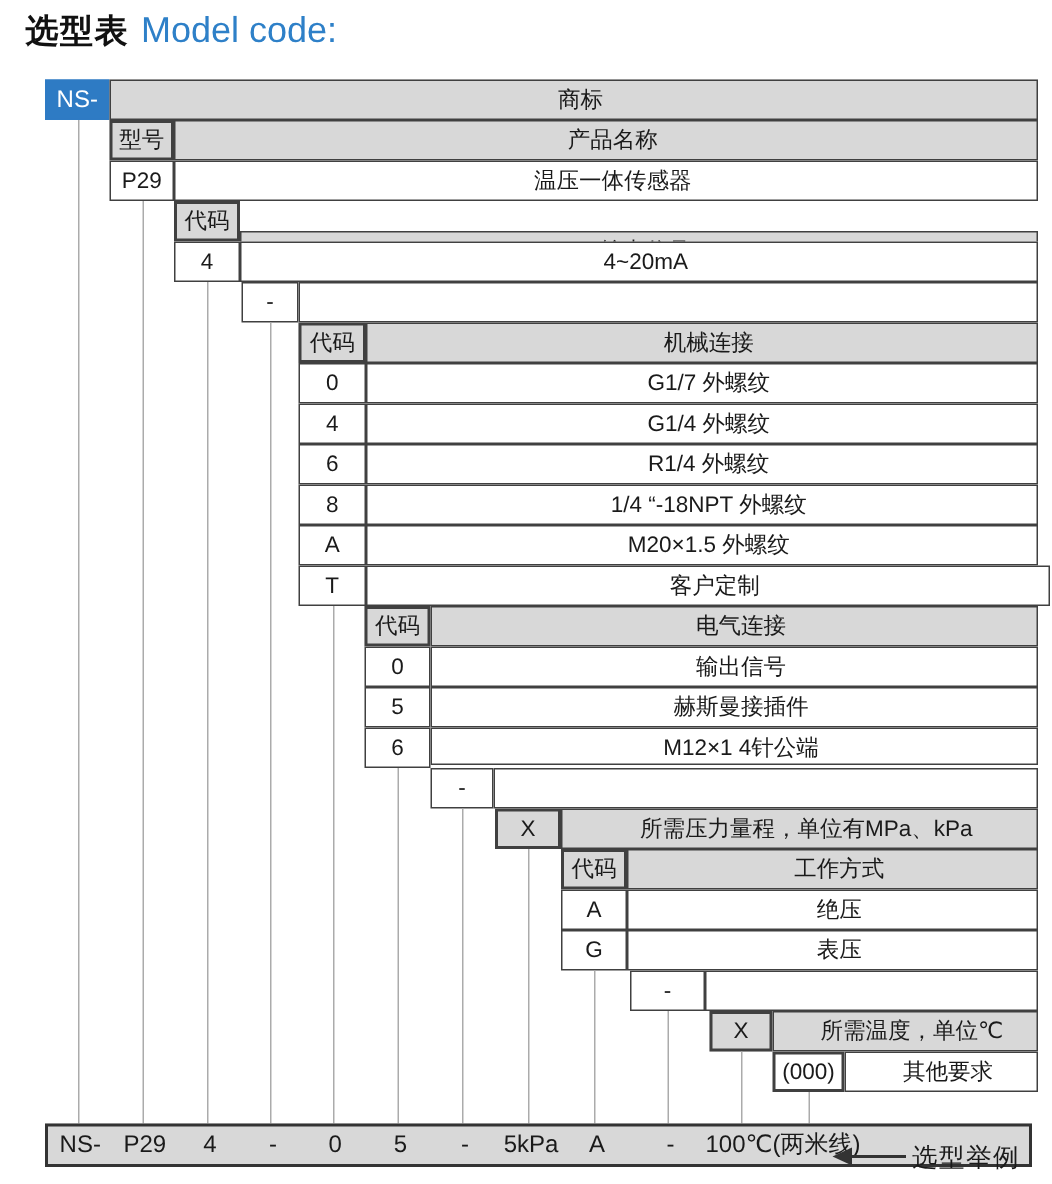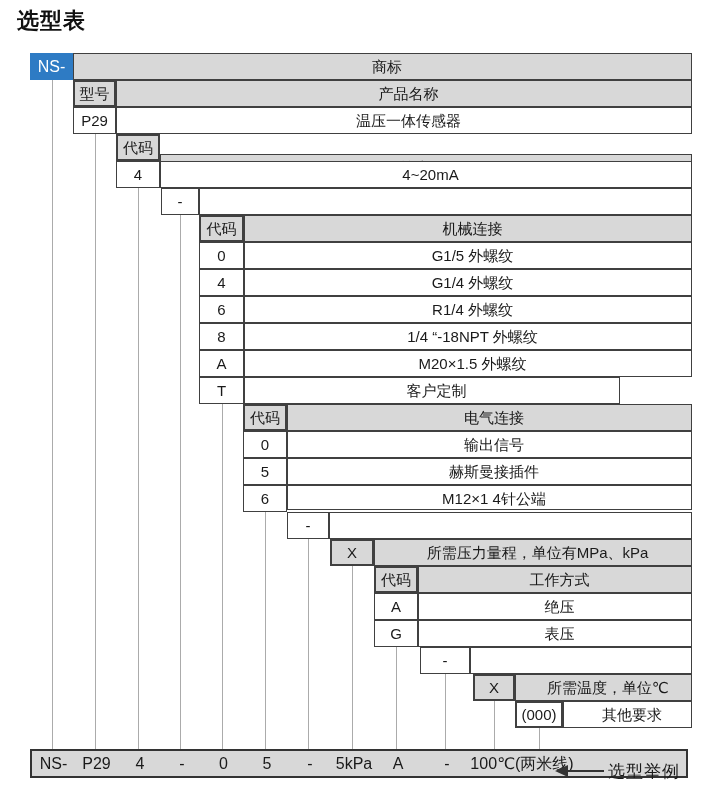--- a/index.html
+++ b/index.html
@@ -43,49 +43,50 @@
   }
   .arrow-shaft{width:36px;height:2px;background:#333333;}
   .ex-label{font-size:17px;margin-left:4px;letter-spacing:1px;}
 </style>
 </head>
 <body>
 
 <div class="page">
   <div class="title">
     <span class="t-zh">选型表</span>
+    <span class="t-en">Model code:</span>
   </div>
 
   <div id="table-area">
       <div class="c brand" style="left: 30px; top: 53px; width: 43px; height: 27px;">NS-</div>
       <div class="c desc hdr" style="left: 73px; top: 53px; width: 619px; height: 27px;">商标</div>
       <div class="c code thick hdr" style="left: 73px; top: 80px; width: 43px; height: 27px;">型号</div>
       <div class="c desc hdr" style="left: 116px; top: 80px; width: 576px; height: 27px;">产品名称</div>
       <div class="c code" style="left: 73px; top: 107px; width: 43px; height: 27px;">P29</div>
       <div class="c desc" style="left: 116px; top: 107px; width: 576px; height: 27px;">温压一体传感器</div>
       <div class="c code thick hdr" style="left: 116px; top: 134px; width: 44px; height: 27px;">代码</div>
       <div class="c desc hdr" style="left: 160px; top: 134px; width: 532px; height: 27px; margin-top: 20px;">输出信号</div>
       <div class="c code" style="left: 116px; top: 161px; width: 44px; height: 27px;">4</div>
       <div class="c desc" style="left: 160px; top: 161px; width: 532px; height: 27px;">4~20mA</div>
       <div class="c code" style="left: 161px; top: 188px; width: 38px; height: 27px;">-</div>
       <div class="c desc" style="left: 199px; top: 188px; width: 493px; height: 27px;"></div>
       <div class="c code thick hdr" style="left: 199px; top: 215px; width: 45px; height: 27px;">代码</div>
       <div class="c desc hdr" style="left: 244px; top: 215px; width: 448px; height: 27px;">机械连接</div>
       <div class="c code" style="left: 199px; top: 242px; width: 45px; height: 27px;">0</div>
-      <div class="c desc" style="left: 244px; top: 242px; width: 448px; height: 27px;">G1/5 外螺纹</div>
+      <div class="c desc" style="left: 244px; top: 242px; width: 448px; height: 27px;">G1/7 外螺纹</div>
       <div class="c code" style="left: 199px; top: 269px; width: 45px; height: 27px;">4</div>
       <div class="c desc" style="left: 244px; top: 269px; width: 448px; height: 27px;">G1/4 外螺纹</div>
       <div class="c code" style="left: 199px; top: 296px; width: 45px; height: 27px;">6</div>
       <div class="c desc" style="left: 244px; top: 296px; width: 448px; height: 27px;">R1/4 外螺纹</div>
       <div class="c code" style="left: 199px; top: 323px; width: 45px; height: 27px;">8</div>
       <div class="c desc" style="left: 244px; top: 323px; width: 448px; height: 27px;">1/4 “-18NPT 外螺纹</div>
       <div class="c code" style="left: 199px; top: 350px; width: 45px; height: 27px;">A</div>
       <div class="c desc" style="left: 244px; top: 350px; width: 448px; height: 27px;">M20×1.5 外螺纹</div>
       <div class="c code" style="left: 199px; top: 377px; width: 45px; height: 27px;">T</div>
-      <div class="c desc" style="left: 244px; top: 377px; width: 376px; height: 27px;">客户定制</div>
+      <div class="c desc" style="left: 244px; top: 377px; width: 456px; height: 27px;">客户定制</div>
       <div class="c code thick hdr" style="left: 243px; top: 404px; width: 44px; height: 27px;">代码</div>
       <div class="c desc hdr" style="left: 287px; top: 404px; width: 405px; height: 27px;">电气连接</div>
       <div class="c code" style="left: 243px; top: 431px; width: 44px; height: 27px;">0</div>
       <div class="c desc" style="left: 287px; top: 431px; width: 405px; height: 27px;">输出信号</div>
       <div class="c code" style="left: 243px; top: 458px; width: 44px; height: 27px;">5</div>
       <div class="c desc" style="left: 287px; top: 458px; width: 405px; height: 27px;">赫斯曼接插件</div>
       <div class="c code" style="left: 243px; top: 485px; width: 44px; height: 27px;">6</div>
       <div class="c desc" style="left: 287px; top: 485px; width: 405px; height: 25px;">M12×1 4针公端</div>
       <div class="c code" style="left: 287px; top: 512px; width: 42px; height: 27px;">-</div>
       <div class="c desc" style="left: 329px; top: 512px; width: 363px; height: 27px;"></div>

